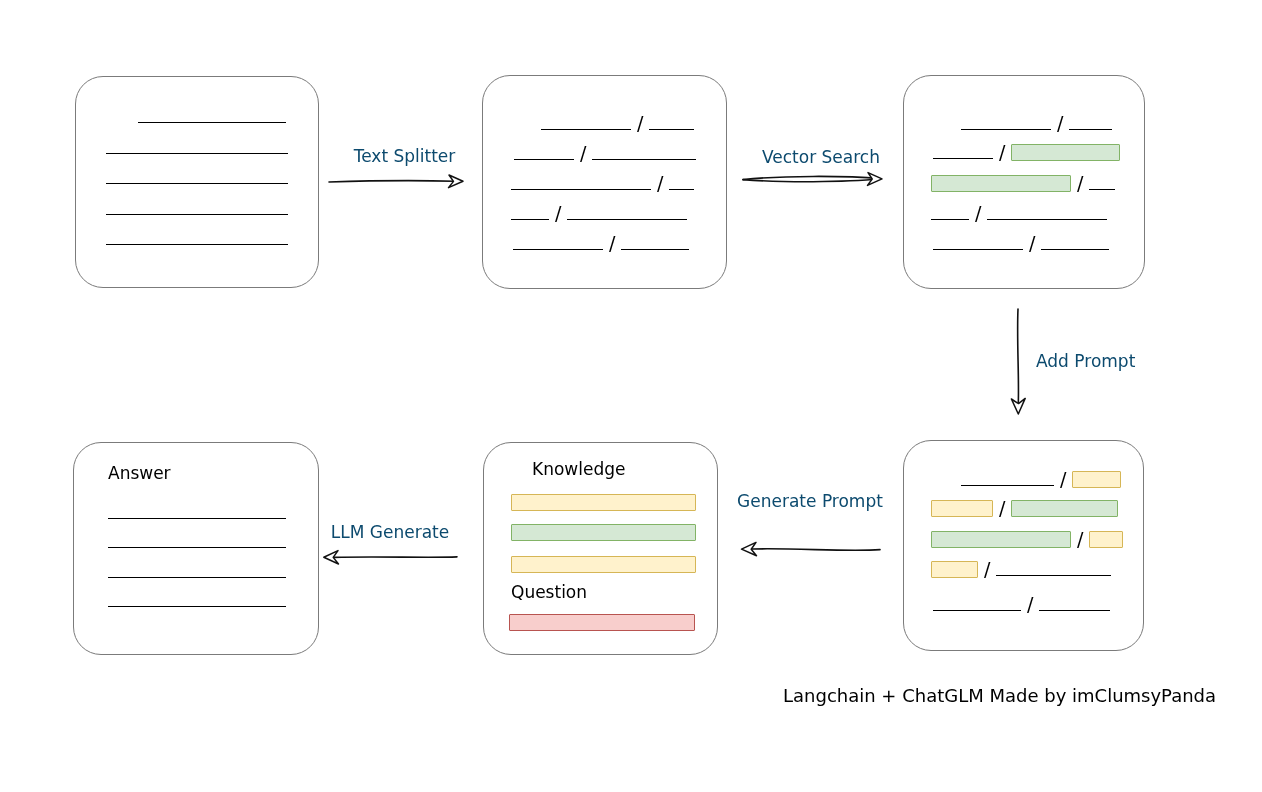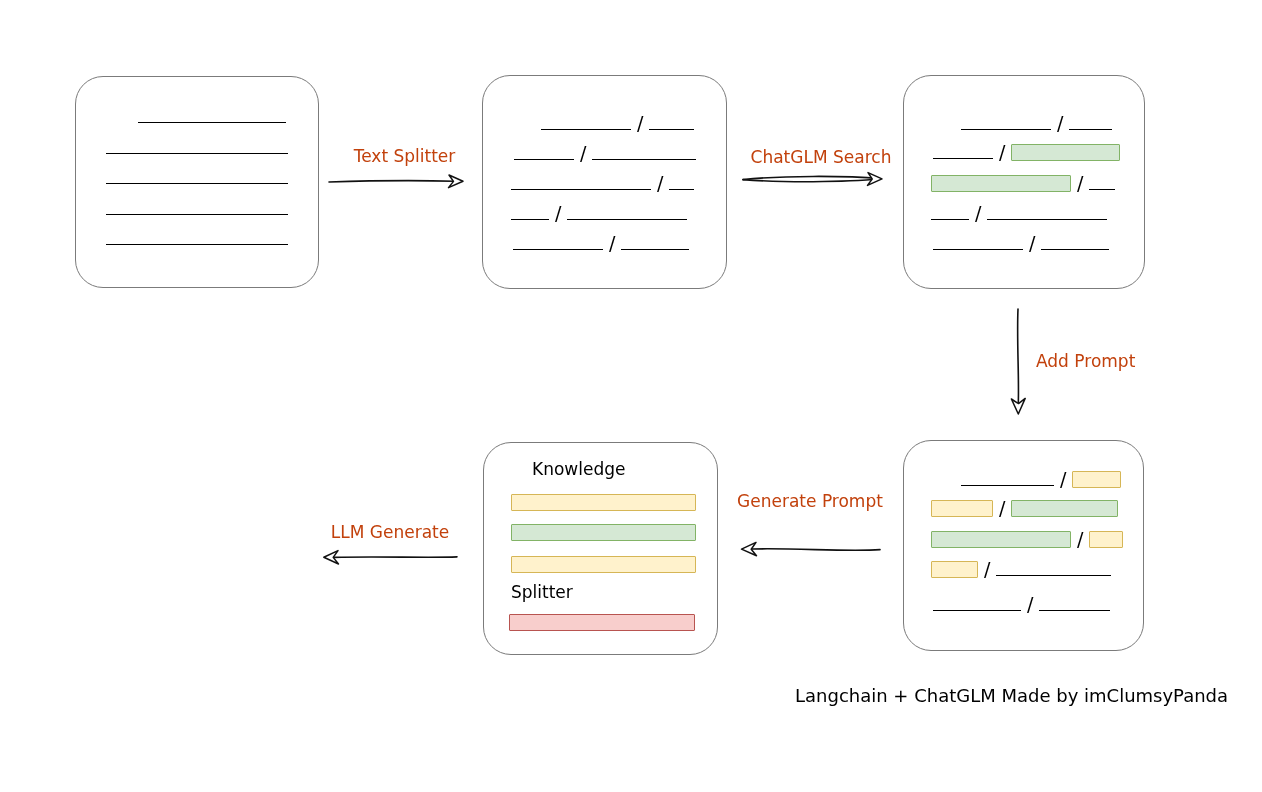--- a/index.html
+++ b/index.html
@@ -38,26 +38,26 @@
   }
   .bar{display:inline-block;height:15px;border-radius:1px;}
   .abs-bar{position:absolute;border-radius:1px;}
   .green{background:var(--green-fill,#d5e8d4);border:1.2px solid var(--green-border,#82b366);}
   .yellow{background:var(--yellow-fill,#fff2cc);border:1.2px solid var(--yellow-border,#d6b656);}
   .red{background:var(--red-fill,#f8cecc);border:1.2px solid var(--red-border,#b85450);}
   .box-title{
     position:absolute;font-size:17px;font-weight:500;color:#000;white-space:nowrap;
   }
   .arrow-label{
-    position:absolute;font-size:17px;font-weight:500;color:#c2410c;
+    position:absolute;font-size:17px;font-weight:500;color:#0c4a6e;
     text-align:center;white-space:nowrap;
   }
   .caption{
     position:absolute;font-size:18px;font-weight:500;color:#000;
-    text-align:center;white-space:nowrap;margin-left:12px;
+    text-align:center;white-space:nowrap;
   }
   svg.arrow{position:absolute;overflow:visible;}
   .stroke{fill:none;stroke:#111;stroke-width:1.6;stroke-linecap:round;}
   .head{fill:#fff;stroke:#111;stroke-width:1.5;stroke-linejoin:round;}
 </style>
 </head>
 <body>
 
 <div class="canvas">
 
@@ -118,25 +118,32 @@
         <span class="slash">/</span>
         <span class="seg-line" style="width: 120px;"></span>
       </div>
       <div class="seg-row" style="left: 29px; top: 154px;">
         <span class="seg-line" style="width: 90px;"></span>
         <span class="slash">/</span>
         <span class="seg-line" style="width: 68px;"></span>
       </div>
     </div>
 
+  <div class="box" style="left:73px;top:442px;width:244px;height:211px">
+    <div class="box-title" style="left:34px;top:20px">Answer</div>
+  <div class="hline" style="left: 34px; top: 75px; width: 178px;"></div>
+      <div class="hline" style="left: 34px; top: 104px; width: 178px;"></div>
+      <div class="hline" style="left: 34px; top: 134px; width: 178px;"></div>
+      <div class="hline" style="left: 34px; top: 163px; width: 178px;"></div>
+    </div>
 
   <div class="box" style="left:483px;top:442px;width:233px;height:211px">
     <div class="box-title" style="left:48px;top:16px">Knowledge</div>
     <div></div>
-    <div class="box-title" style="left:27px;top:139px">Splitter</div>
+    <div class="box-title" style="left:27px;top:139px">Question</div>
     <div></div>
   <div class="abs-bar yellow" style="left: 27px; top: 51px; width: 183px; height: 15px;"></div>
       <div class="abs-bar green" style="left: 27px; top: 81px; width: 183px; height: 15px;"></div>
       <div class="abs-bar yellow" style="left: 27px; top: 113px; width: 183px; height: 15px;"></div>
       <div class="abs-bar red" style="left: 25px; top: 171px; width: 184px; height: 15px;"></div>
     </div>
 
   <div class="box" style="left:903px;top:440px;width:239px;height:209px">
       <div class="seg-row" style="left: 57px; top: 25px;">
         <span class="seg-line" style="width: 93px;"></span>
@@ -164,21 +171,21 @@
         <span class="seg-line" style="width: 71px;"></span>
       </div>
     </div>
 
   <div class="arrow-label" style="left:337px;top:146px;width:135px">Text Splitter</div>
   <svg class="arrow" width="140" height="18" style="left:327px;top:172px">
     <path class="stroke" d="M2,10 C45,8.6 95,8.4 128,9.2"></path>
     <path class="head" d="M122,3 L136,9.2 L121.5,15.6 L126.5,9.4 Z"></path>
   </svg>
 
-  <div class="arrow-label" style="left:748px;top:147px;width:146px">ChatGLM Search</div>
+  <div class="arrow-label" style="left:748px;top:147px;width:146px">Vector Search</div>
   <svg class="arrow" width="150" height="22" style="left:740px;top:168px">
     <path class="stroke" d="M3,11.6 C42,7.6 105,7.4 140,10.8"></path>
     <path class="stroke" d="M3,11.6 C42,14.6 105,14.4 140,10.8"></path>
     <path class="head" d="M128,4.6 L142,10.9 L127.5,17.4 L132.2,11 Z"></path>
   </svg>
 
   <div class="arrow-label" style="left:1036px;top:351px">Add Prompt</div>
   <svg class="arrow" width="24" height="114" style="left:1007px;top:307px">
     <path class="stroke" d="M11,2 C9.6,34 12.4,72 11.2,99"></path>
     <path class="head" d="M4.4,92 L11.3,107 L18.2,91.4 L11.5,96.6 Z"></path>

